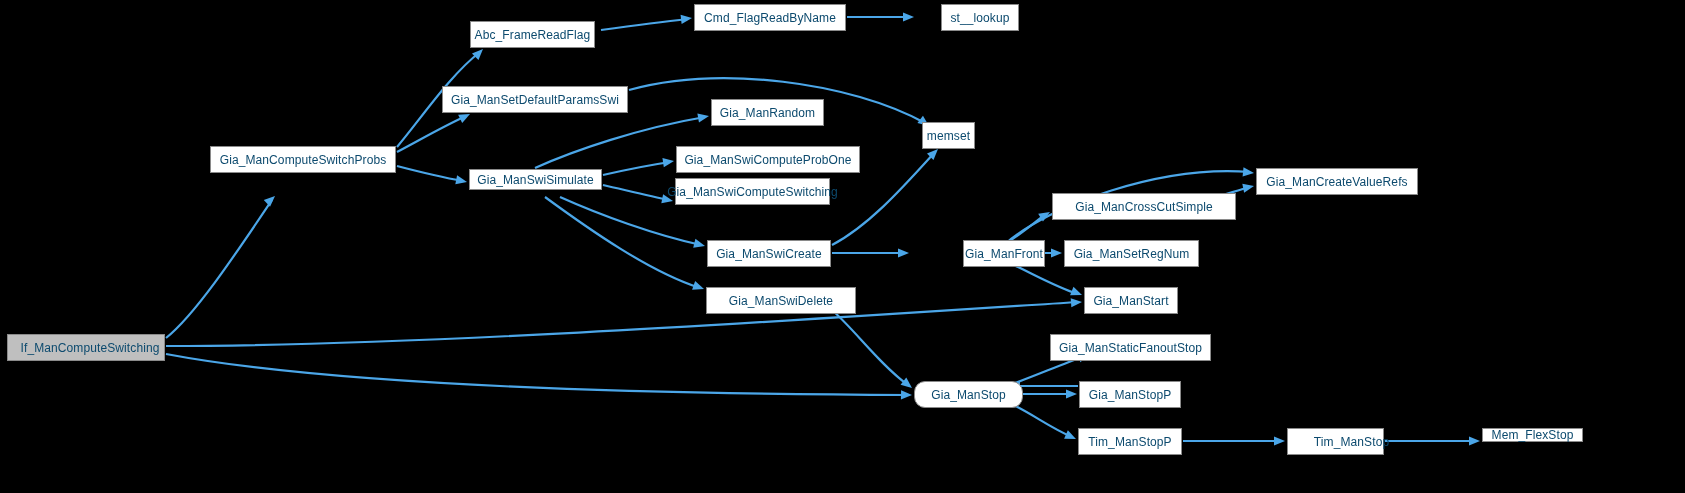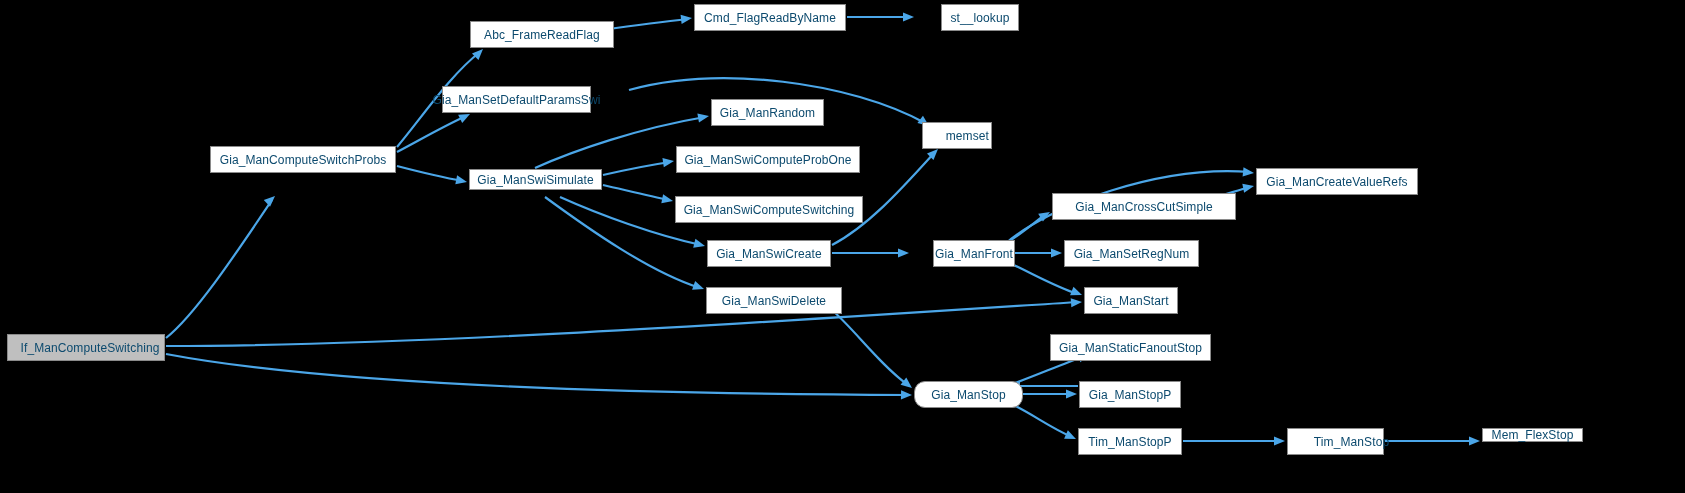--- a/index.html
+++ b/index.html
@@ -108,54 +108,54 @@
       <path d="M 1385 441 L 1476 441" fill="none" stroke="#4ba6e8" stroke-width="2.2"></path>
       <polygon points="0,0 -11,-4.6 -11,4.6" fill="#4ba6e8" transform="translate(1480,441) rotate(0)"></polygon>
     </svg>
   <div id="node-layer">
       <div class="node root" style="left: 7px; top: 334px; width: 158px; height: 27px;">
         <span class="node-label">If_ManComputeSwitching</span>
       </div>
       <div class="node" style="left: 210px; top: 146px; width: 186px; height: 27px;">
         <span class="node-label">Gia_ManComputeSwitchProbs</span>
       </div>
-      <div class="node" style="left: 470px; top: 21px; width: 144px; height: 27px;">
+      <div class="node" style="left: 470px; top: 21px; width: 125px; height: 27px;">
         <span class="node-label">Abc_FrameReadFlag</span>
       </div>
-      <div class="node" style="left: 442px; top: 86px; width: 149px; height: 27px;">
+      <div class="node" style="left: 442px; top: 86px; width: 186px; height: 27px;">
         <span class="node-label">Gia_ManSetDefaultParamsSwi</span>
       </div>
       <div class="node" style="left: 469px; top: 169px; width: 133px; height: 21px;">
         <span class="node-label">Gia_ManSwiSimulate</span>
       </div>
       <div class="node" style="left: 694px; top: 4px; width: 152px; height: 27px;">
         <span class="node-label">Cmd_FlagReadByName</span>
       </div>
       <div class="node" style="left: 918px; top: 4px; width: 78px; height: 27px; margin-left: 23px;">
         <span class="node-label">st__lookup</span>
       </div>
       <div class="node" style="left: 711px; top: 99px; width: 113px; height: 27px;">
         <span class="node-label">Gia_ManRandom</span>
       </div>
-      <div class="node" style="left: 922px; top: 122px; width: 70px; height: 27px; justify-content: flex-end;">
+      <div class="node" style="left: 922px; top: 122px; width: 53px; height: 27px;">
         <span class="node-label">memset</span>
       </div>
       <div class="node" style="left: 676px; top: 146px; width: 184px; height: 27px;">
         <span class="node-label">Gia_ManSwiComputeProbOne</span>
       </div>
-      <div class="node" style="left: 675px; top: 196px; width: 188px; height: 27px; align-items: center;">
+      <div class="node" style="left: 675px; top: 178px; width: 155px; height: 27px; align-items: center;">
         <span class="node-label">Gia_ManSwiComputeSwitching</span>
       </div>
       <div class="node" style="left: 707px; top: 240px; width: 124px; height: 27px;">
         <span class="node-label">Gia_ManSwiCreate</span>
       </div>
-      <div class="node" style="left: 706px; top: 287px; width: 136px; height: 27px;">
+      <div class="node" style="left: 706px; top: 287px; width: 150px; height: 27px;">
         <span class="node-label">Gia_ManSwiDelete</span>
       </div>
-      <div class="node" style="left: 933px; top: 240px; width: 82px; height: 27px;">
+      <div class="node" style="left: 963px; top: 240px; width: 82px; height: 27px;">
         <span class="node-label">Gia_ManFront</span>
       </div>
       <div class="node" style="left: 1052px; top: 193px; width: 184px; height: 27px;">
         <span class="node-label">Gia_ManCrossCutSimple</span>
       </div>
       <div class="node" style="left: 1256px; top: 168px; width: 162px; height: 27px;">
         <span class="node-label">Gia_ManCreateValueRefs</span>
       </div>
       <div class="node" style="left: 1064px; top: 240px; width: 135px; height: 27px;">
         <span class="node-label">Gia_ManSetRegNum</span>

